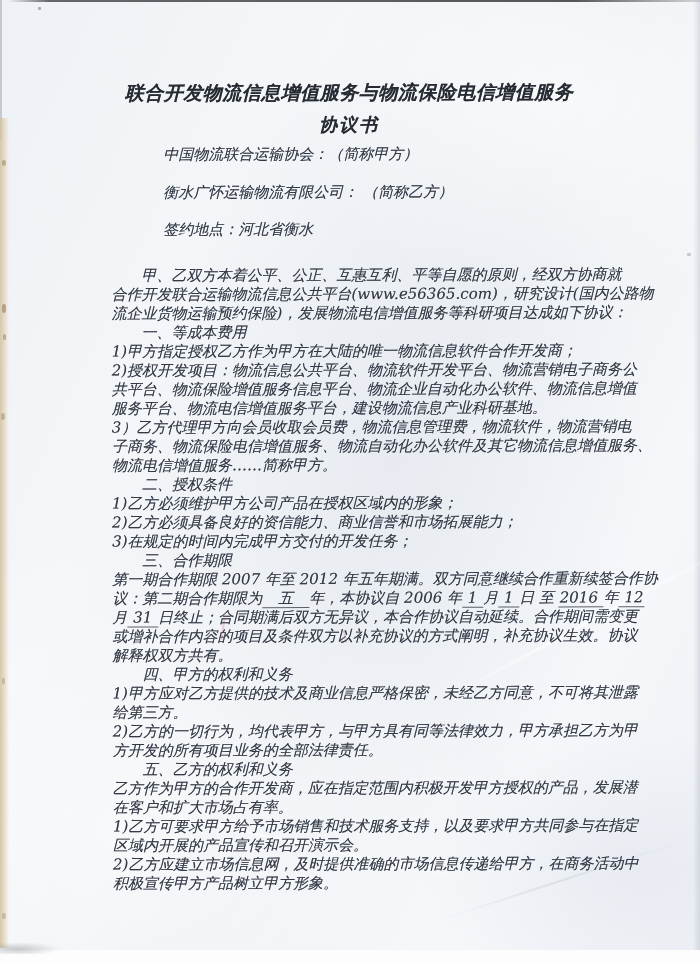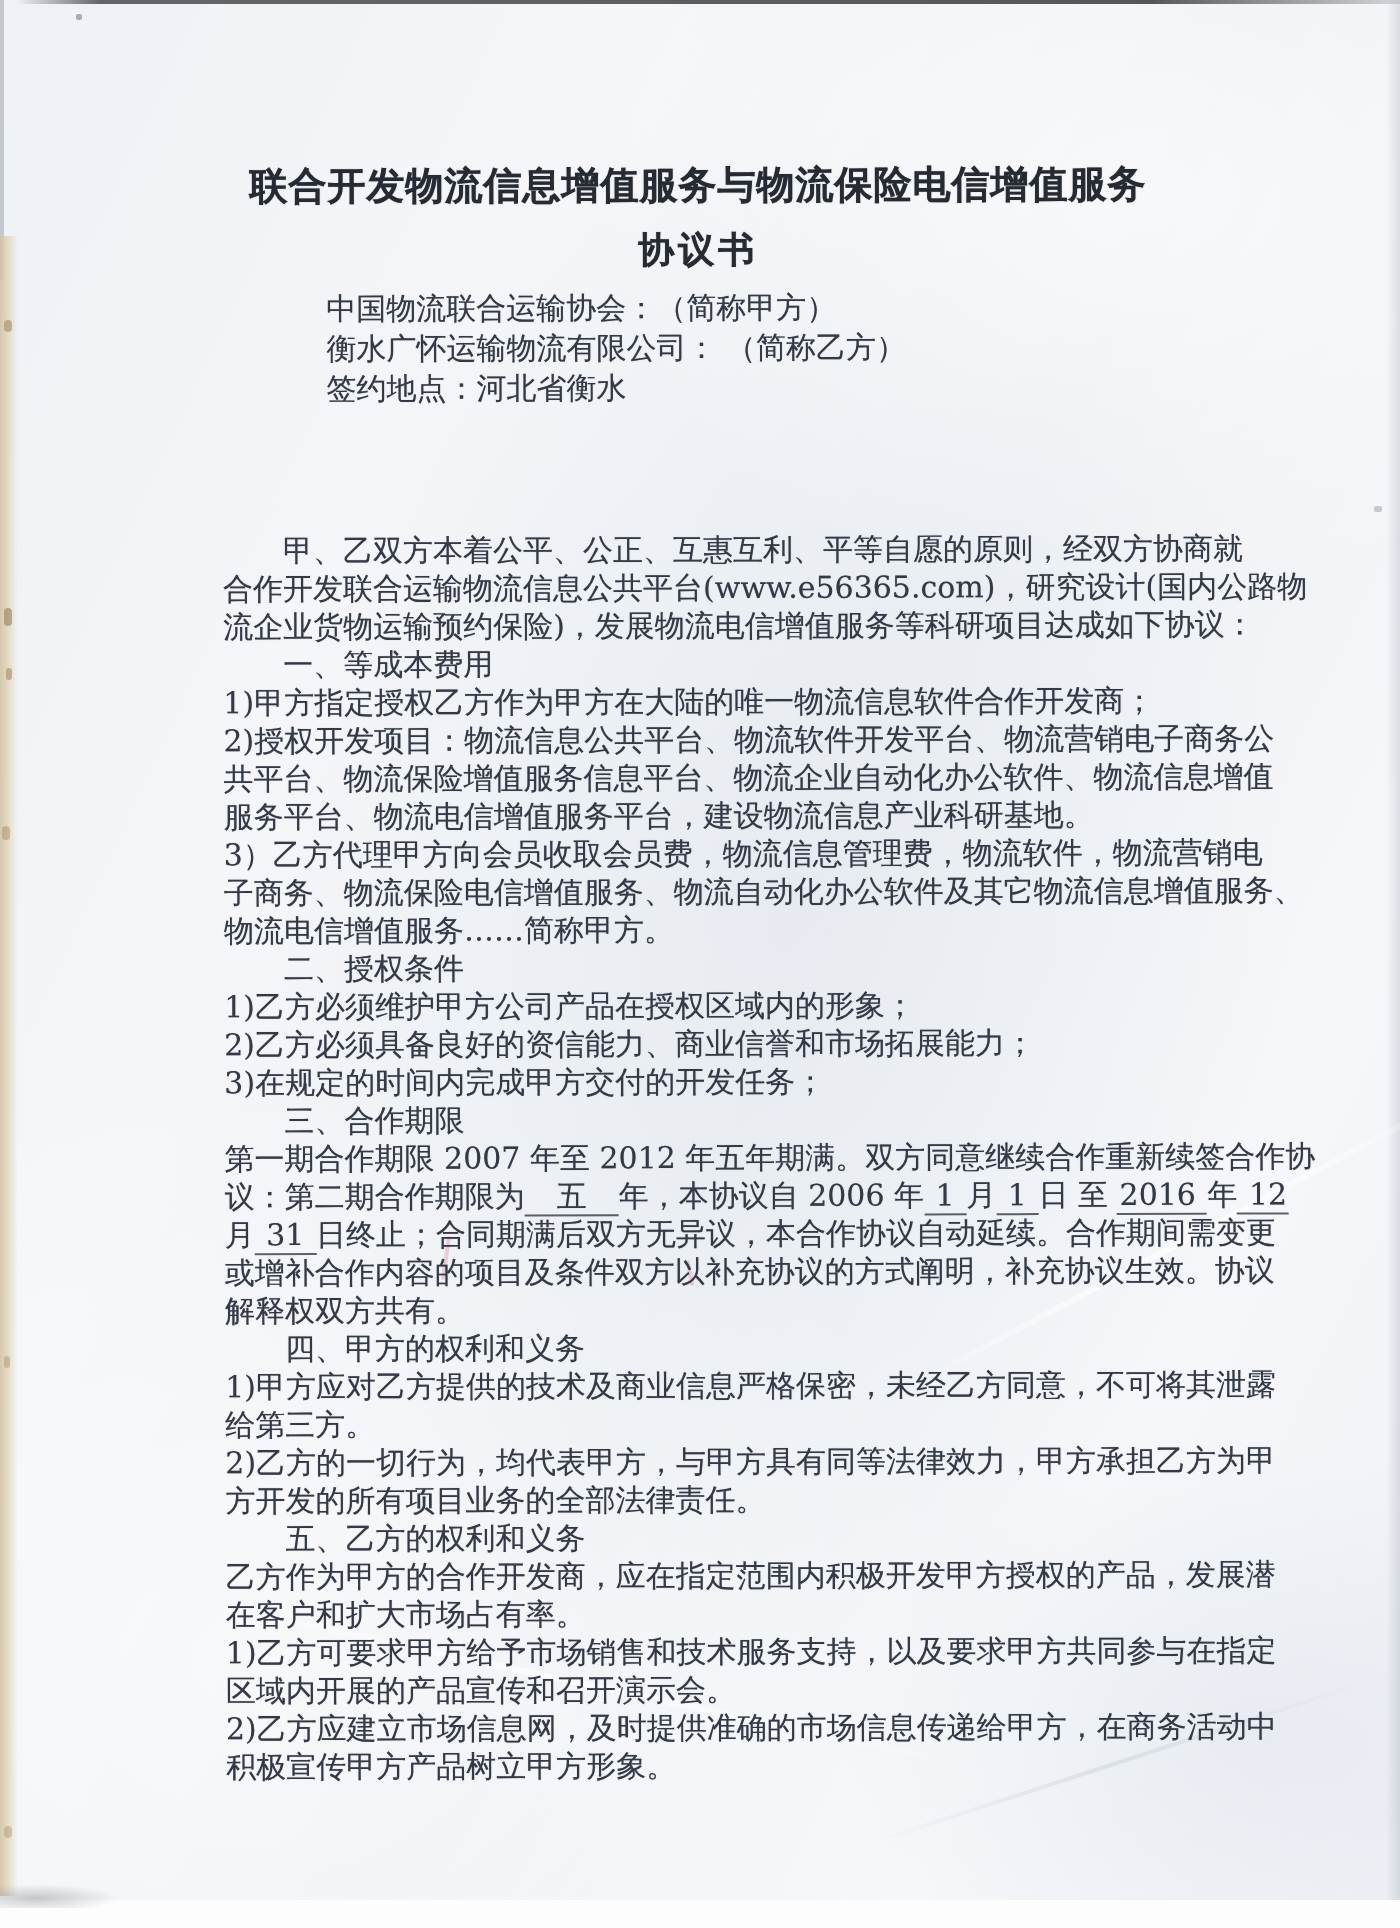--- a/index.html
+++ b/index.html
@@ -10,20 +10,21 @@
     overflow:hidden;
   }
   .page{
     position:relative;width:700px;height:964px;overflow:hidden;
     background:
       radial-gradient(ellipse 420px 300px at 82% 10%, rgba(255,255,255,0.55), rgba(255,255,255,0) 70%),
       radial-gradient(ellipse 520px 420px at 18% 86%, rgba(255,255,255,0.5), rgba(255,255,255,0) 72%),
       radial-gradient(ellipse 340px 520px at 56% 46%, rgba(224,229,237,0.45), rgba(224,229,237,0) 75%),
       radial-gradient(ellipse 300px 200px at 90% 90%, rgba(222,227,235,0.5), rgba(222,227,235,0) 70%),
       linear-gradient(115deg,#eef1f5 0%,#f4f6f9 28%,#edf0f4 55%,#f5f7fa 78%,#eef1f6 100%);
+    font-style: italic;
   }
   
   .top-line{position:absolute;top:0;left:8px;right:0;height:2px;
     background:linear-gradient(90deg, rgba(40,42,46,0) 0%, rgba(40,42,46,0.7) 6%, rgba(40,42,46,0.78) 82%, rgba(40,42,46,0.15) 100%);}
   .left-gray{position:absolute;top:0;left:0;width:2px;height:140px;background:rgba(118,124,134,0.35);}
   .left-strip{position:absolute;top:118px;left:0;width:9px;bottom:16px;
     background:linear-gradient(90deg,#cfc0a2 0px,#e3d7bd 4px,rgba(231,221,199,0.25) 8px,rgba(231,221,199,0) 9px);
     opacity:0.85;}
   .speck{position:absolute;border-radius:2px;background:rgba(142,112,66,0.55);}
   .sp1{left:2px;top:42px;width:4px;height:6px;}
@@ -54,22 +55,22 @@
   
   .doc{position:absolute;inset:0;transform:rotate(-0.15deg);color:#333a46;}
   .title1{position:absolute;top:80px;left:0;right:0;text-align:center;
     font-size:19px;font-weight:bold;letter-spacing:0.5px;color:#262b33;
     text-shadow:0 0 0.5px rgba(38,43,51,0.55);white-space:nowrap;}
   .title2{position:absolute;top:113px;left:0;right:0;text-align:center;
     font-size:18px;font-weight:bold;letter-spacing:2px;color:#262b33;
     text-shadow:0 0 0.5px rgba(38,43,51,0.55);white-space:nowrap;}
   .meta{position:absolute;top:144px;left:164px;font-size:15px;line-height:20px;
     text-shadow:0 0 0.4px rgba(51,58,70,0.5);white-space:nowrap;}
-  .meta .gap-lg{}
-  .meta .gap-md{}
+  .meta .gap-lg{margin-top:18px;}
+  .meta .gap-md{margin-top:17px;}
   .doc-body{position:absolute;top:266px;left:112px;width:540px;font-size:15px;line-height:19px;
     text-shadow:0 0 0.4px rgba(51,58,70,0.5);}
   .line{white-space:nowrap;height:19px;}
   .line.ind{padding-left:30px;}
   .u{border-bottom:1px solid rgba(51,58,70,0.8);padding:0 1px;}
 </style>
 </head>
 <body>
 
 <div class="page">

